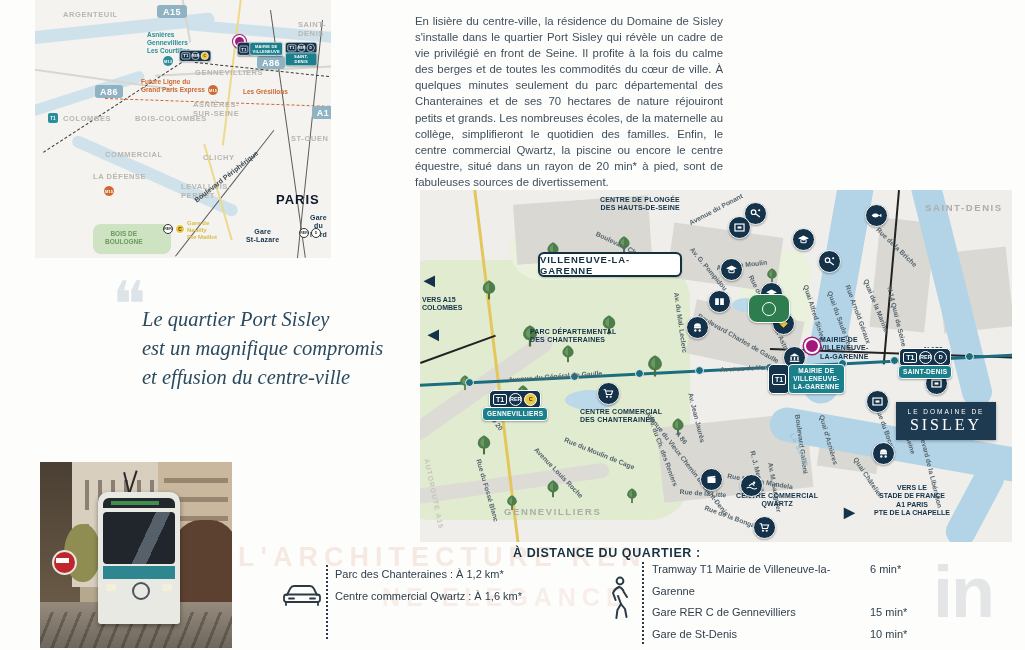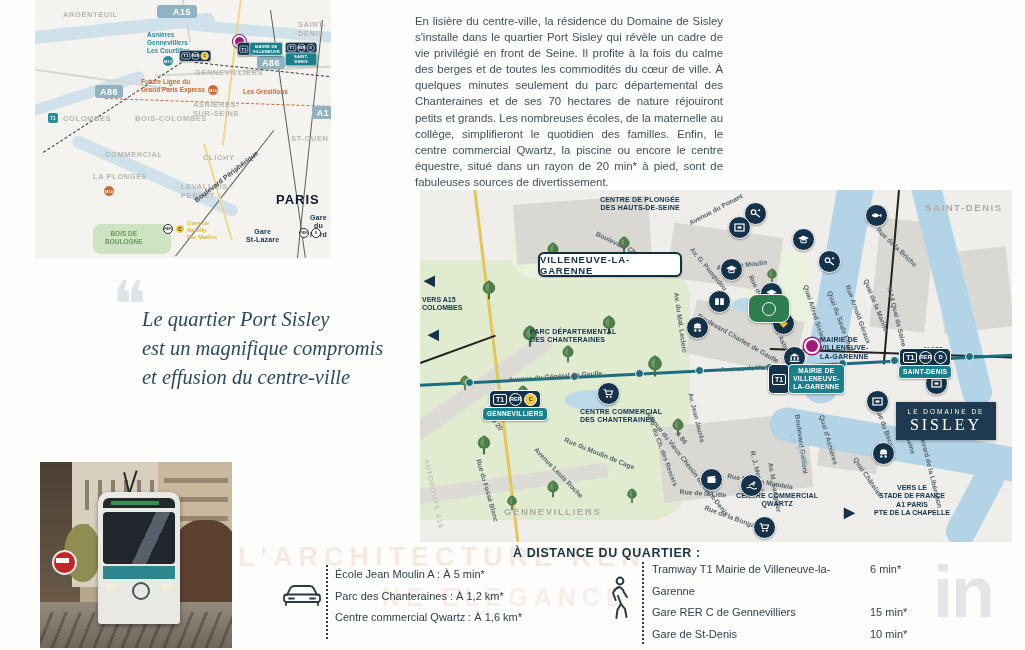--- a/index.html
+++ b/index.html
@@ -153,35 +153,35 @@
         <div class="mlbl c-orange" style="left: 106px; top: 78px;">Future Ligne du
 Grand Paris Express</div>
         <div class="mlbl c-orange" style="left: 208px; top: 88px;">Les Grésillons</div>
         <div class="mlbl c-city" style="left: 158px; top: 100px;">ASNIÈRES-
 SUR-SEINE</div>
         <div class="mlbl c-city" style="left: 28px; top: 114px;">COLOMBES</div>
         <div class="mlbl c-city" style="left: 100px; top: 114px;">BOIS-COLOMBES</div>
         <div class="mlbl c-city" style="left: 70px; top: 150px;">COMMERCIAL</div>
         <div class="mlbl c-city" style="left: 168px; top: 153px;">CLICHY</div>
         <div class="mlbl c-city" style="left: 256px; top: 134px;">ST-OUEN</div>
-        <div class="mlbl c-city" style="left: 58px; top: 172px;">LA PLONGÉE</div>
+        <div class="mlbl c-city" style="left: 58px; top: 172px;">LA DÉFENSE</div>
         <div class="mlbl c-city" style="left: 146px; top: 182px;">LEVALLOIS-
 PERRET</div>
         <div class="mlbl c-streetDark" style="left: 158px; top: 198px; transform: rotate(-38deg);">Boulevard Périphérique</div>
         <div class="mlbl c-paris" style="left: 241px; top: 192px;">PARIS</div>
         <div class="mlbl c-poiNavy" style="left: 271px; top: 214px; text-align: center;">Gare du
 Nord</div>
         <div class="mlbl c-poiNavy" style="left: 211px; top: 228px; text-align: center;">Gare
 St-Lazare</div>
         <div class="mlbl c-yellow" style="left: 152px; top: 220px;">Gare de
 Neuilly
 Pte Maillot</div>
         <div class="mlbl c-green" style="left: 70px; top: 230px; text-align: center;">BOIS DE
 BOULOGNE</div>
-        <div class="rbadge" style="left: 122px; top: 5px; width: 30px; padding-left: 10px;">A15</div>
+        <div class="rbadge" style="left: 122px; top: 5px; width: 30px;">A15</div>
         <div class="rbadge" style="left: 222px; top: 56px; width: 28px;">A86</div>
         <div class="rbadge" style="left: 60px; top: 85px; width: 28px;">A86</div>
         <div class="rbadge" style="left: 277px; top: 106px; width: 22px;">A1</div>
         <div class="mk mk-dot-magenta" style="left: 198px; top: 35px;"></div>
         <div class="mk mk-sq-teal" style="left: 13px; top: 113px;">T1</div>
         <div class="mk mk-c-teal" style="left: 128px; top: 56px;">M13</div>
         <div class="mk mk-c-orange" style="left: 172px; top: 84px;">M15</div>
         <div class="mk mk-c-orange" style="left: 68px; top: 185px;">M15</div>
         <div class="mk mk-c-ring" style="left: 128px; top: 224px;">RER</div>
         <div class="mk mk-c-yellow" style="left: 140px; top: 224px;">C</div>
@@ -594,21 +594,20 @@
       <g fill="none" stroke="#2b3a45" stroke-width="1.8" stroke-linecap="round" stroke-linejoin="round">
         <path d="M7 15l3.2-6.5C11 7 12.2 6 14 6h16c1.8 0 3 1 3.8 2.5L37 15"></path>
         <rect x="4" y="14.5" width="36" height="7.5" rx="2.5"></rect>
         <path d="M9 18.5h5M30 18.5h5"></path>
         <path d="M6 22v3M38 22v3"></path>
       </g>
     </svg>
   </div>
   <div class="divider" style="left:326px;top:565px;height:74px;"></div>
   <div class="abs dist-items" id="car-list" style="left:335px;top:564px;">
-      <div>École Jean Moulin A : À 5 min*</div>
       <div>Parc des Chanteraines : À 1,2 km*</div>
       <div>Centre commercial Qwartz : À 1,6 km*</div>
     </div>
 
   <div class="abs" style="left:605px;top:575px;width:28px;">
     <svg viewBox="0 0 28 46" width="28" height="46">
       <g fill="none" stroke="#2b3a45" stroke-width="2" stroke-linecap="round" stroke-linejoin="round">
         <circle cx="15" cy="6" r="3.4"></circle>
         <path d="M14 12c-2.6 1-4.8 3-6 6l2.6 7"></path>
         <path d="M14 12c2.6.6 4 2.4 4.8 5l3.2 5"></path>

